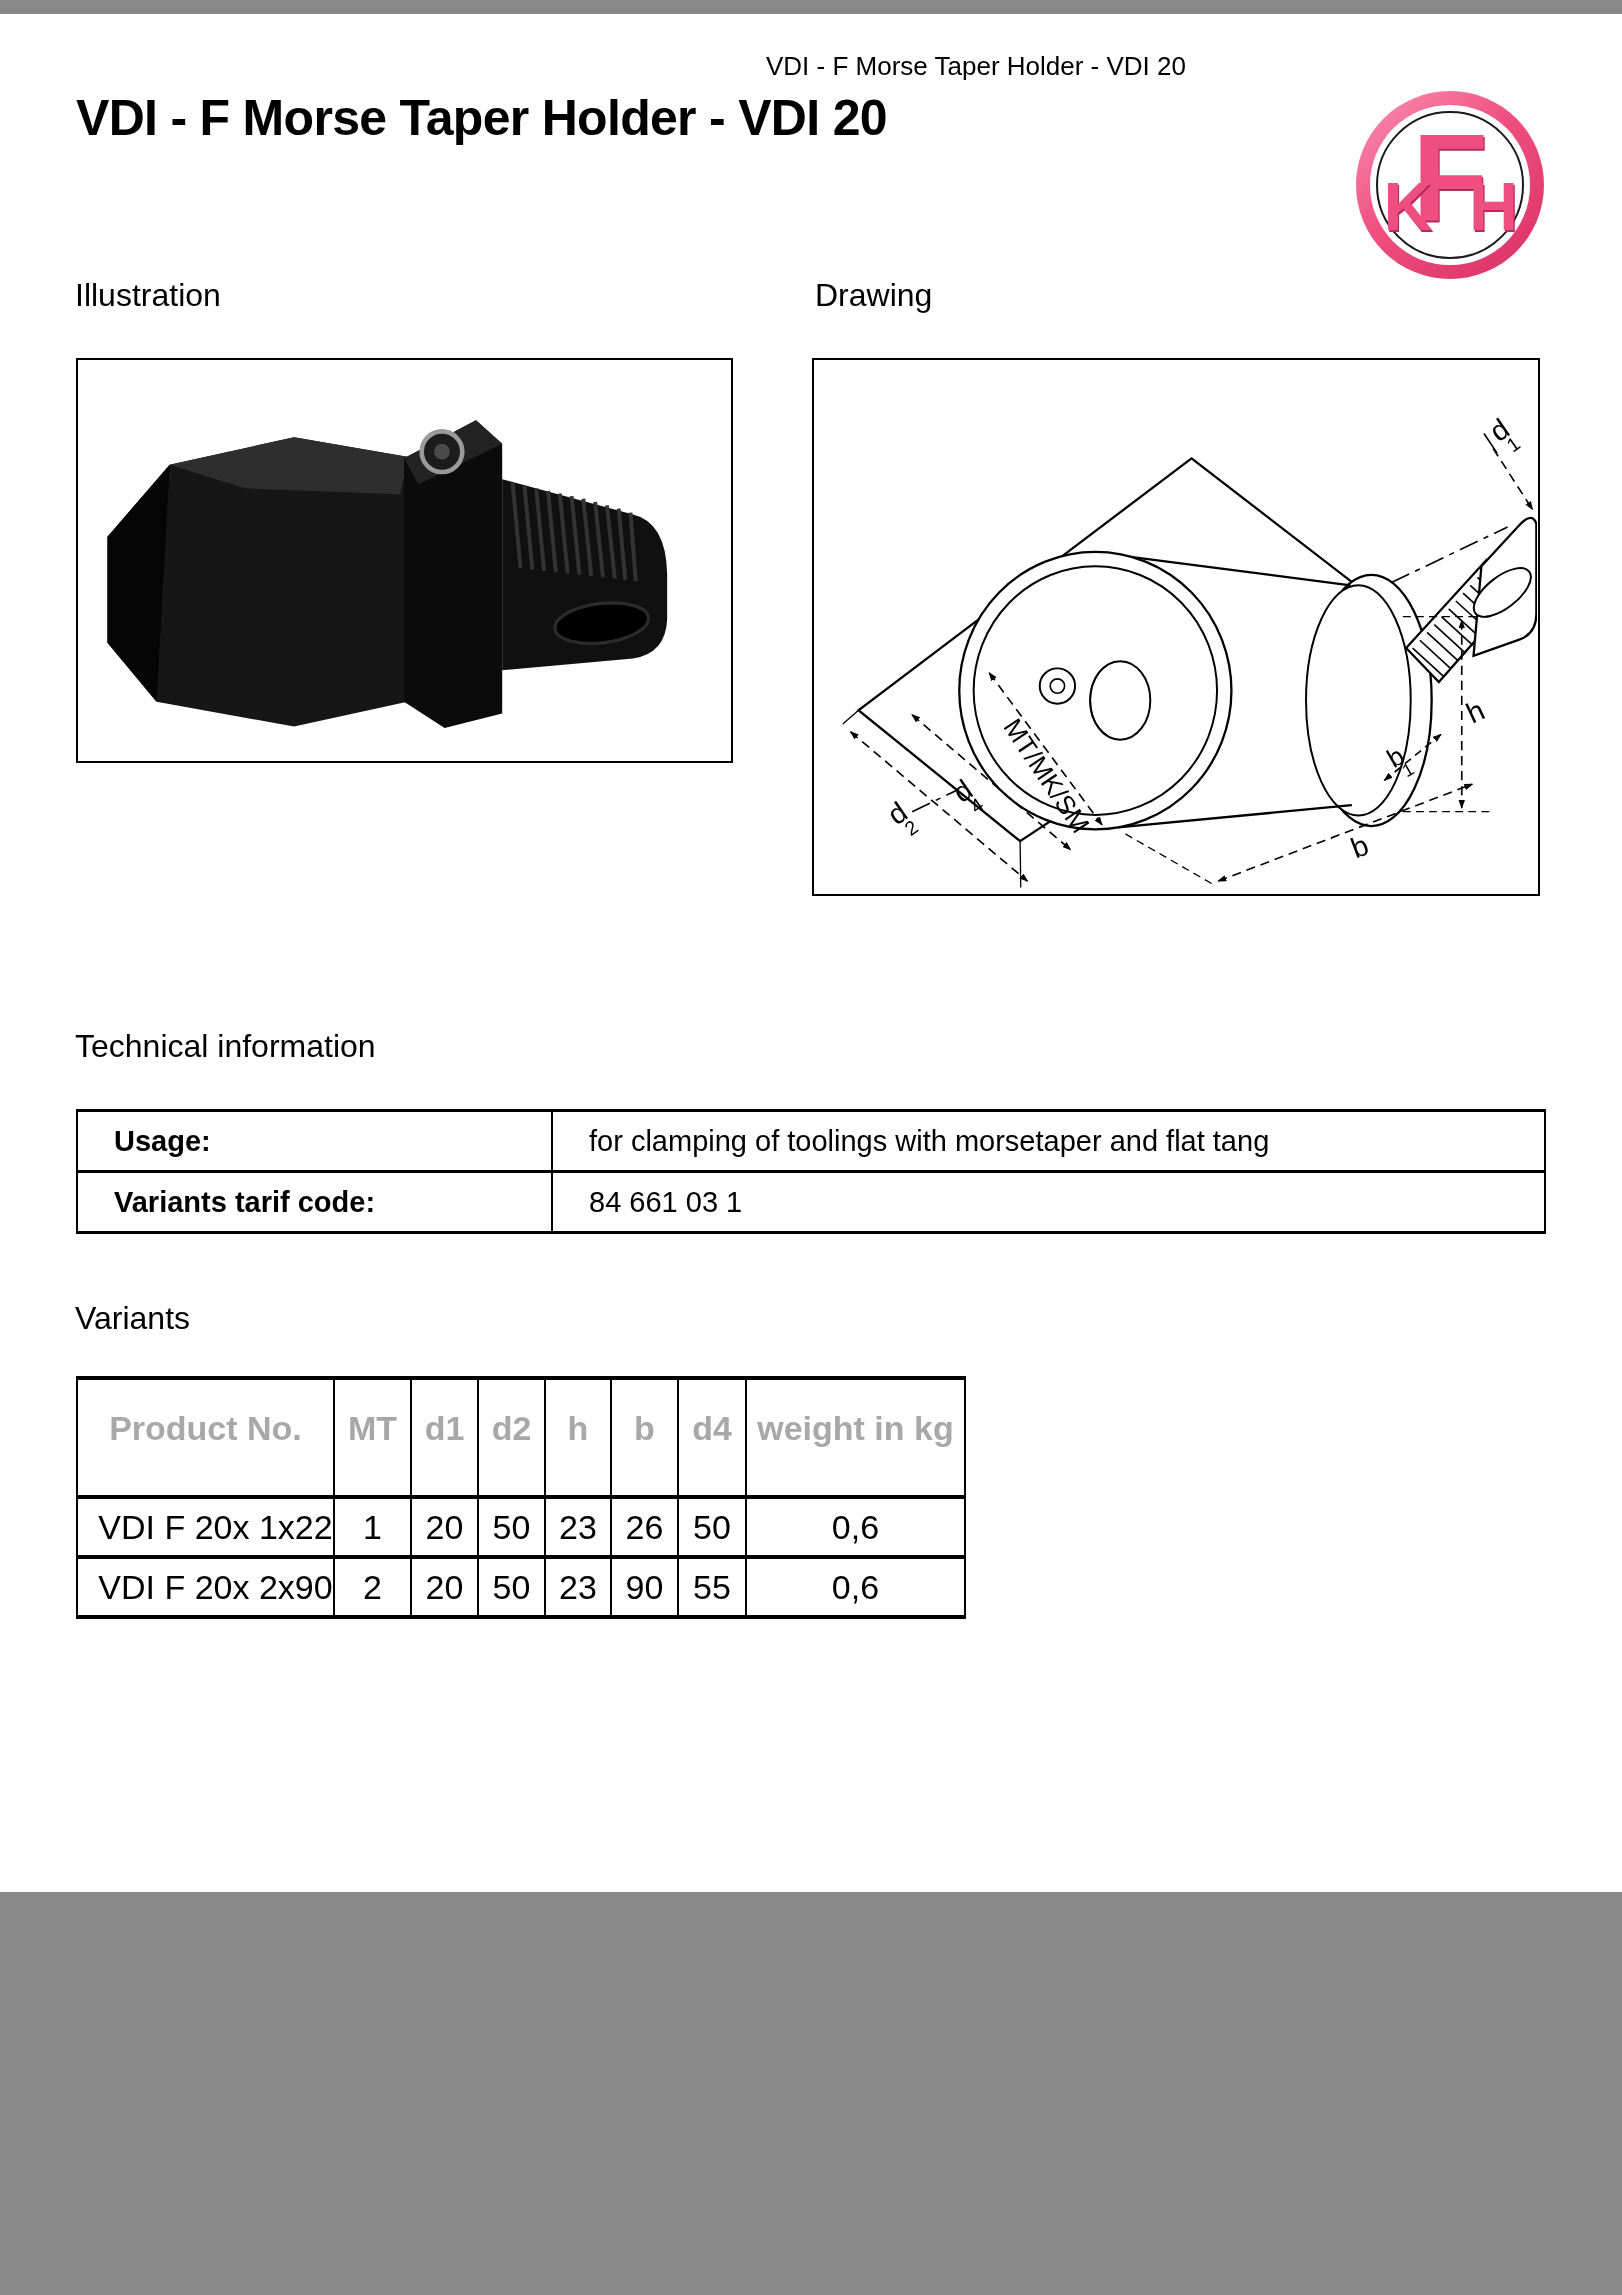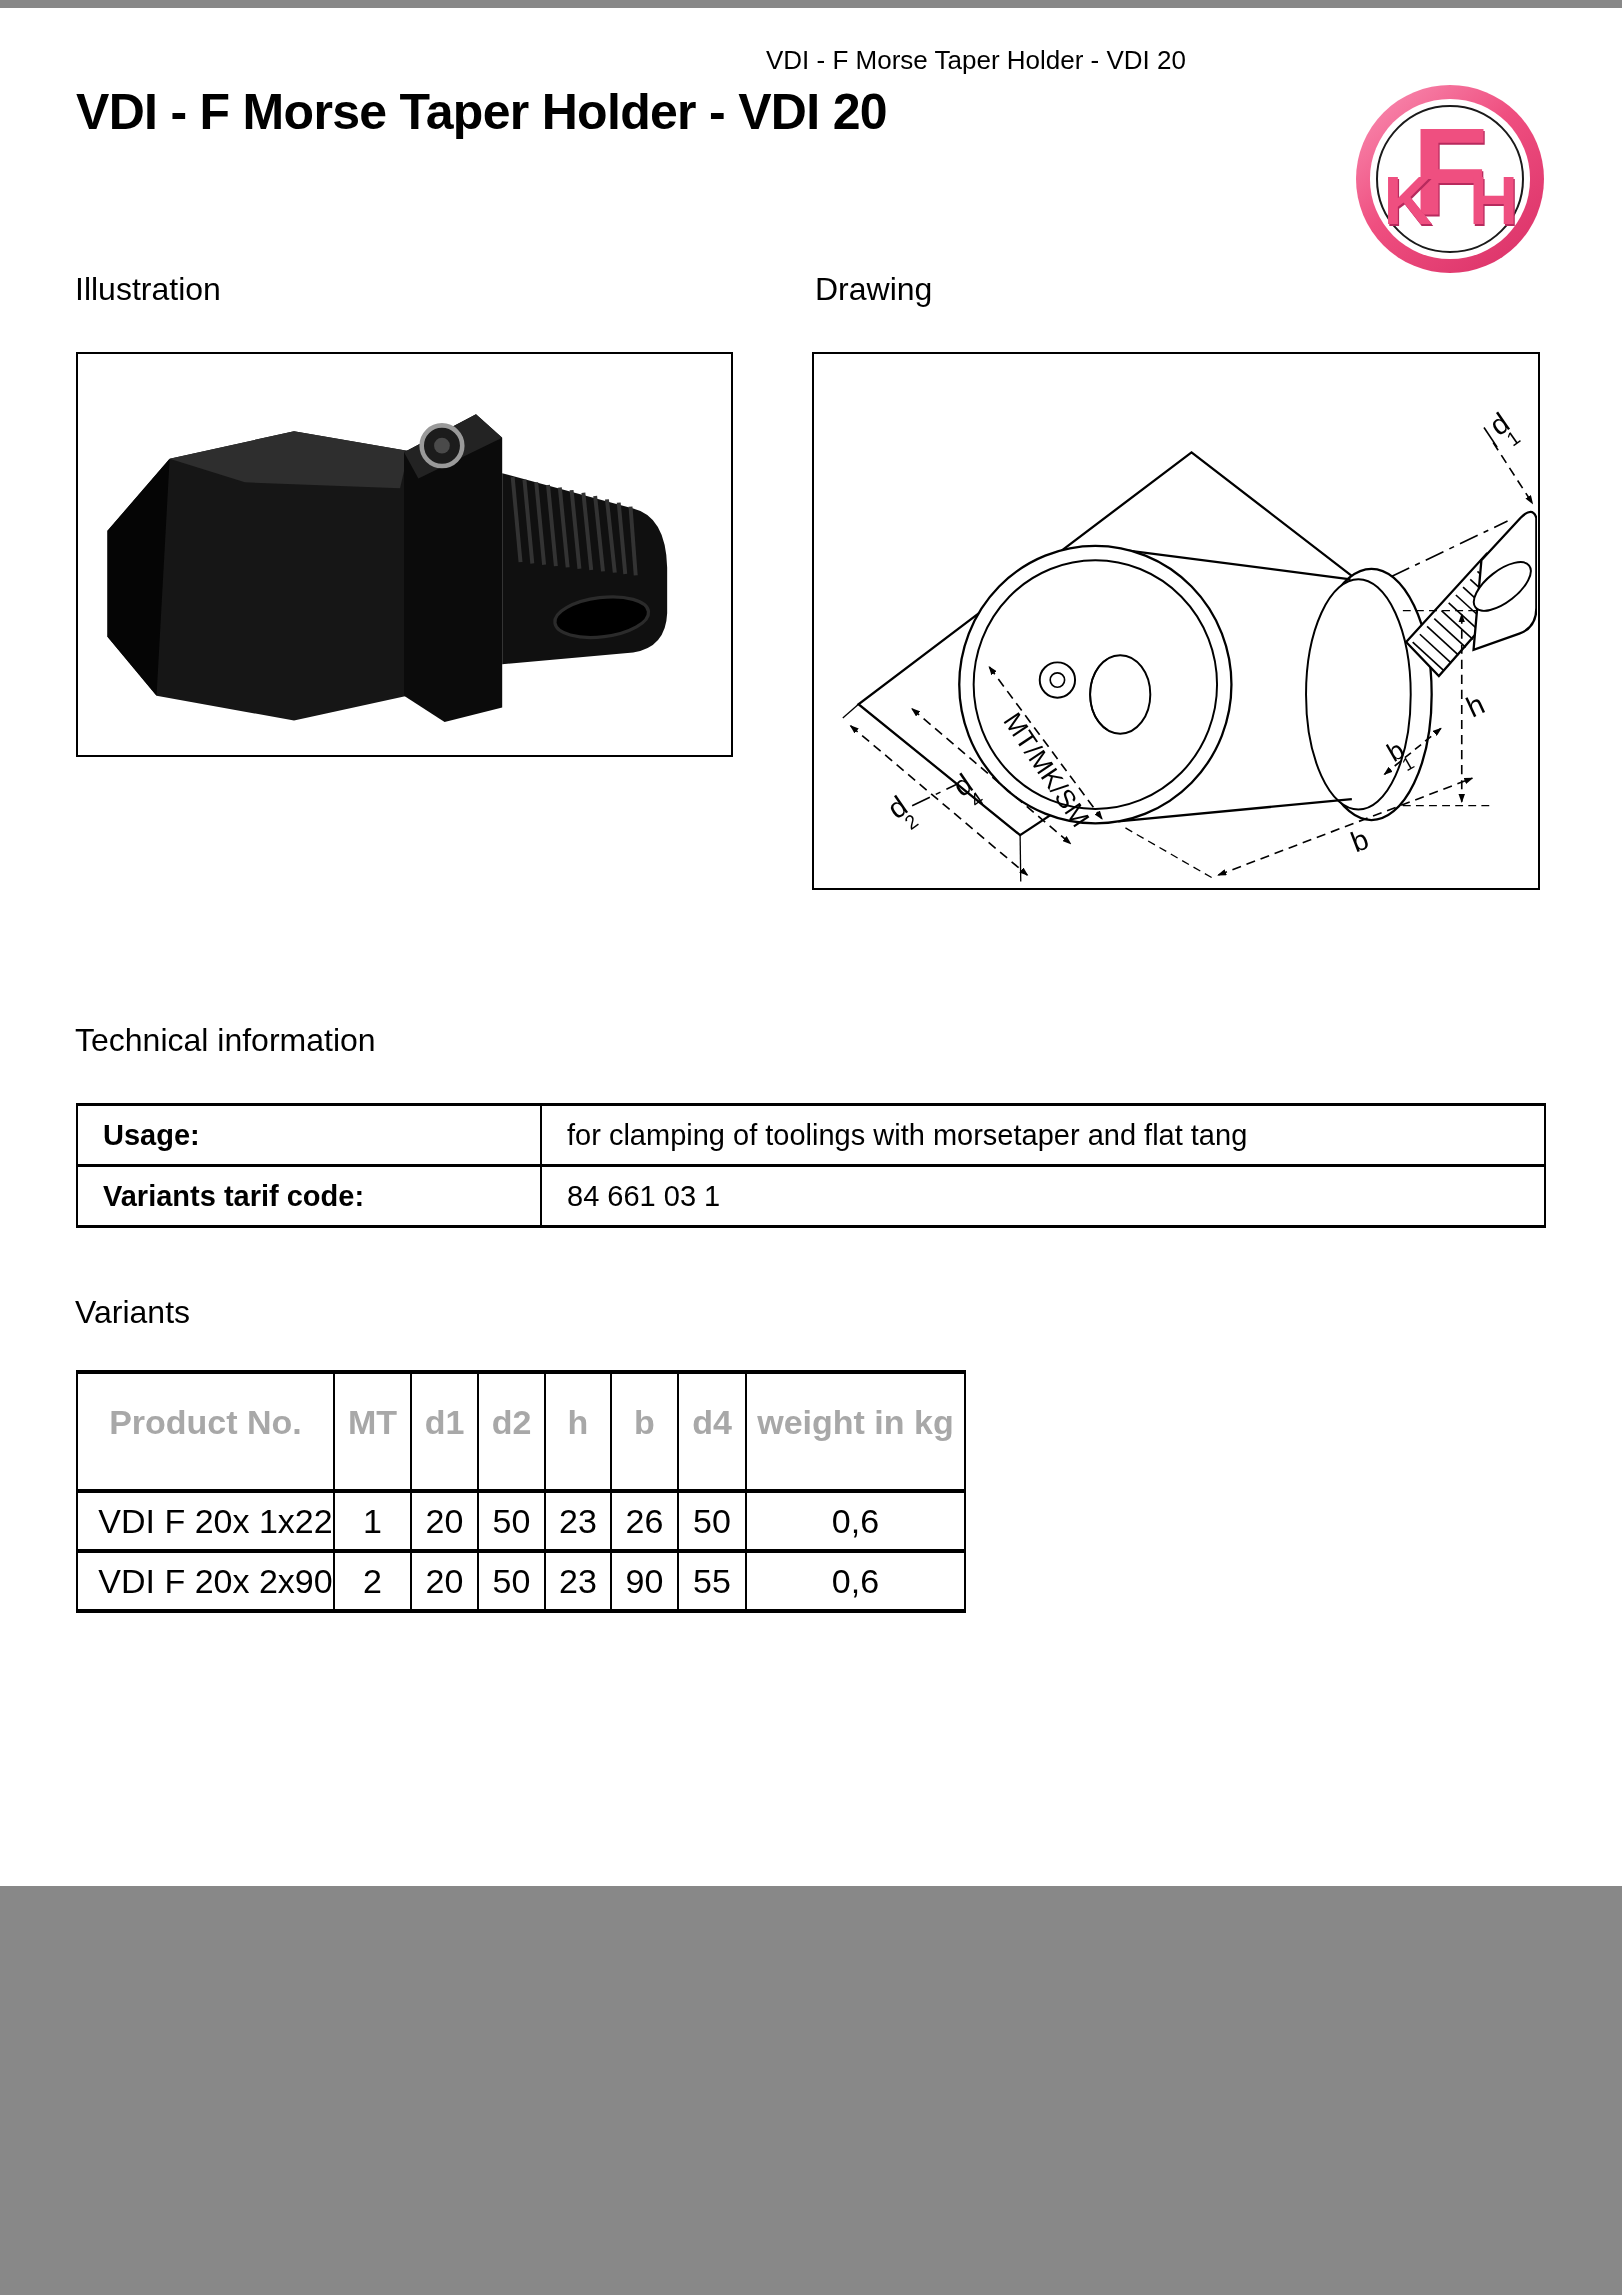--- a/index.html
+++ b/index.html
@@ -1,18 +1,18 @@
 <!DOCTYPE html>
 <html style="font-size:10.5px"><head>
 <meta charset="utf-8">
 <style>
   html,body{margin:0;padding:0;background:#888;}
   .page{
     position:relative;width:1622px;height:1878px;background:#ffffff;
-    margin:8px auto;overflow:hidden;
+    margin:14px auto;overflow:hidden;
     font-family:"Liberation Sans","DejaVu Sans",sans-serif;color:#000;
   }
   .abs{position:absolute;}
   .header-title{left:766px;top:38px;font-size:26px;line-height:1.1;}
   .h1-title{left:76px;top:77px;font-size:50px;font-weight:bold;line-height:1.1;letter-spacing:-0.7px;}
   
   .logo{left:1356px;top:77px;width:188px;height:188px;}
   .logo .ring2{position:absolute;inset:0;border-radius:50%;
     background:linear-gradient(140deg,#fa93b6 0%,#ef4f80 45%,#d92f66 100%);}
   .logo .inner-white{position:absolute;inset:14.4px;border-radius:50%;background:#fff;}
@@ -21,21 +21,21 @@
   .logo .lt-f{left:50%;top:23.6px;transform:translateX(-50%);font-size:124px;}
   .logo .lt-k{left:27.5px;top:81px;font-size:68px;}
   .logo .lt-h{right:26px;top:81px;font-size:68px;}
   .section-h{font-size:32px;font-weight:normal;line-height:1;}
   .illu-box{left:76px;top:344px;width:657px;height:405px;border:2.6px solid #000;box-sizing:border-box;}
   .draw-box{left:812px;top:344px;width:728px;height:538px;border:2.6px solid #000;box-sizing:border-box;}
   
   .tech-table{left:76px;top:1095px;width:1470px;border-collapse:collapse;table-layout:fixed;}
   .tech-table td{border-top:3.3px solid #000;border-bottom:3.3px solid #000;
     border-left:2px solid #000;border-right:2px solid #000;
-    height:58px;font-size:29px;padding:0 0 0 25px;vertical-align:middle;}
+    height:58px;font-size:29px;padding:0 0 0 36px;vertical-align:middle;}
   .tech-table td.lbl{font-weight:bold;width:437px;}
   
   .var-table{left:76px;top:1362px;width:889px;border-collapse:collapse;table-layout:fixed;}
   .var-table th,.var-table td{
     border-top:4.6px solid #000;border-bottom:4.6px solid #000;
     border-left:2.6px solid #000;border-right:2.6px solid #000;
     font-size:34px;text-align:center;vertical-align:middle;padding:0;}
   .var-table th{height:86px;color:#a8a8a8;font-weight:bold;vertical-align:top;padding-top:29px;}
   .var-table td{height:56px;}
   .var-table td.prod{text-align:center;padding-left:20px;}

